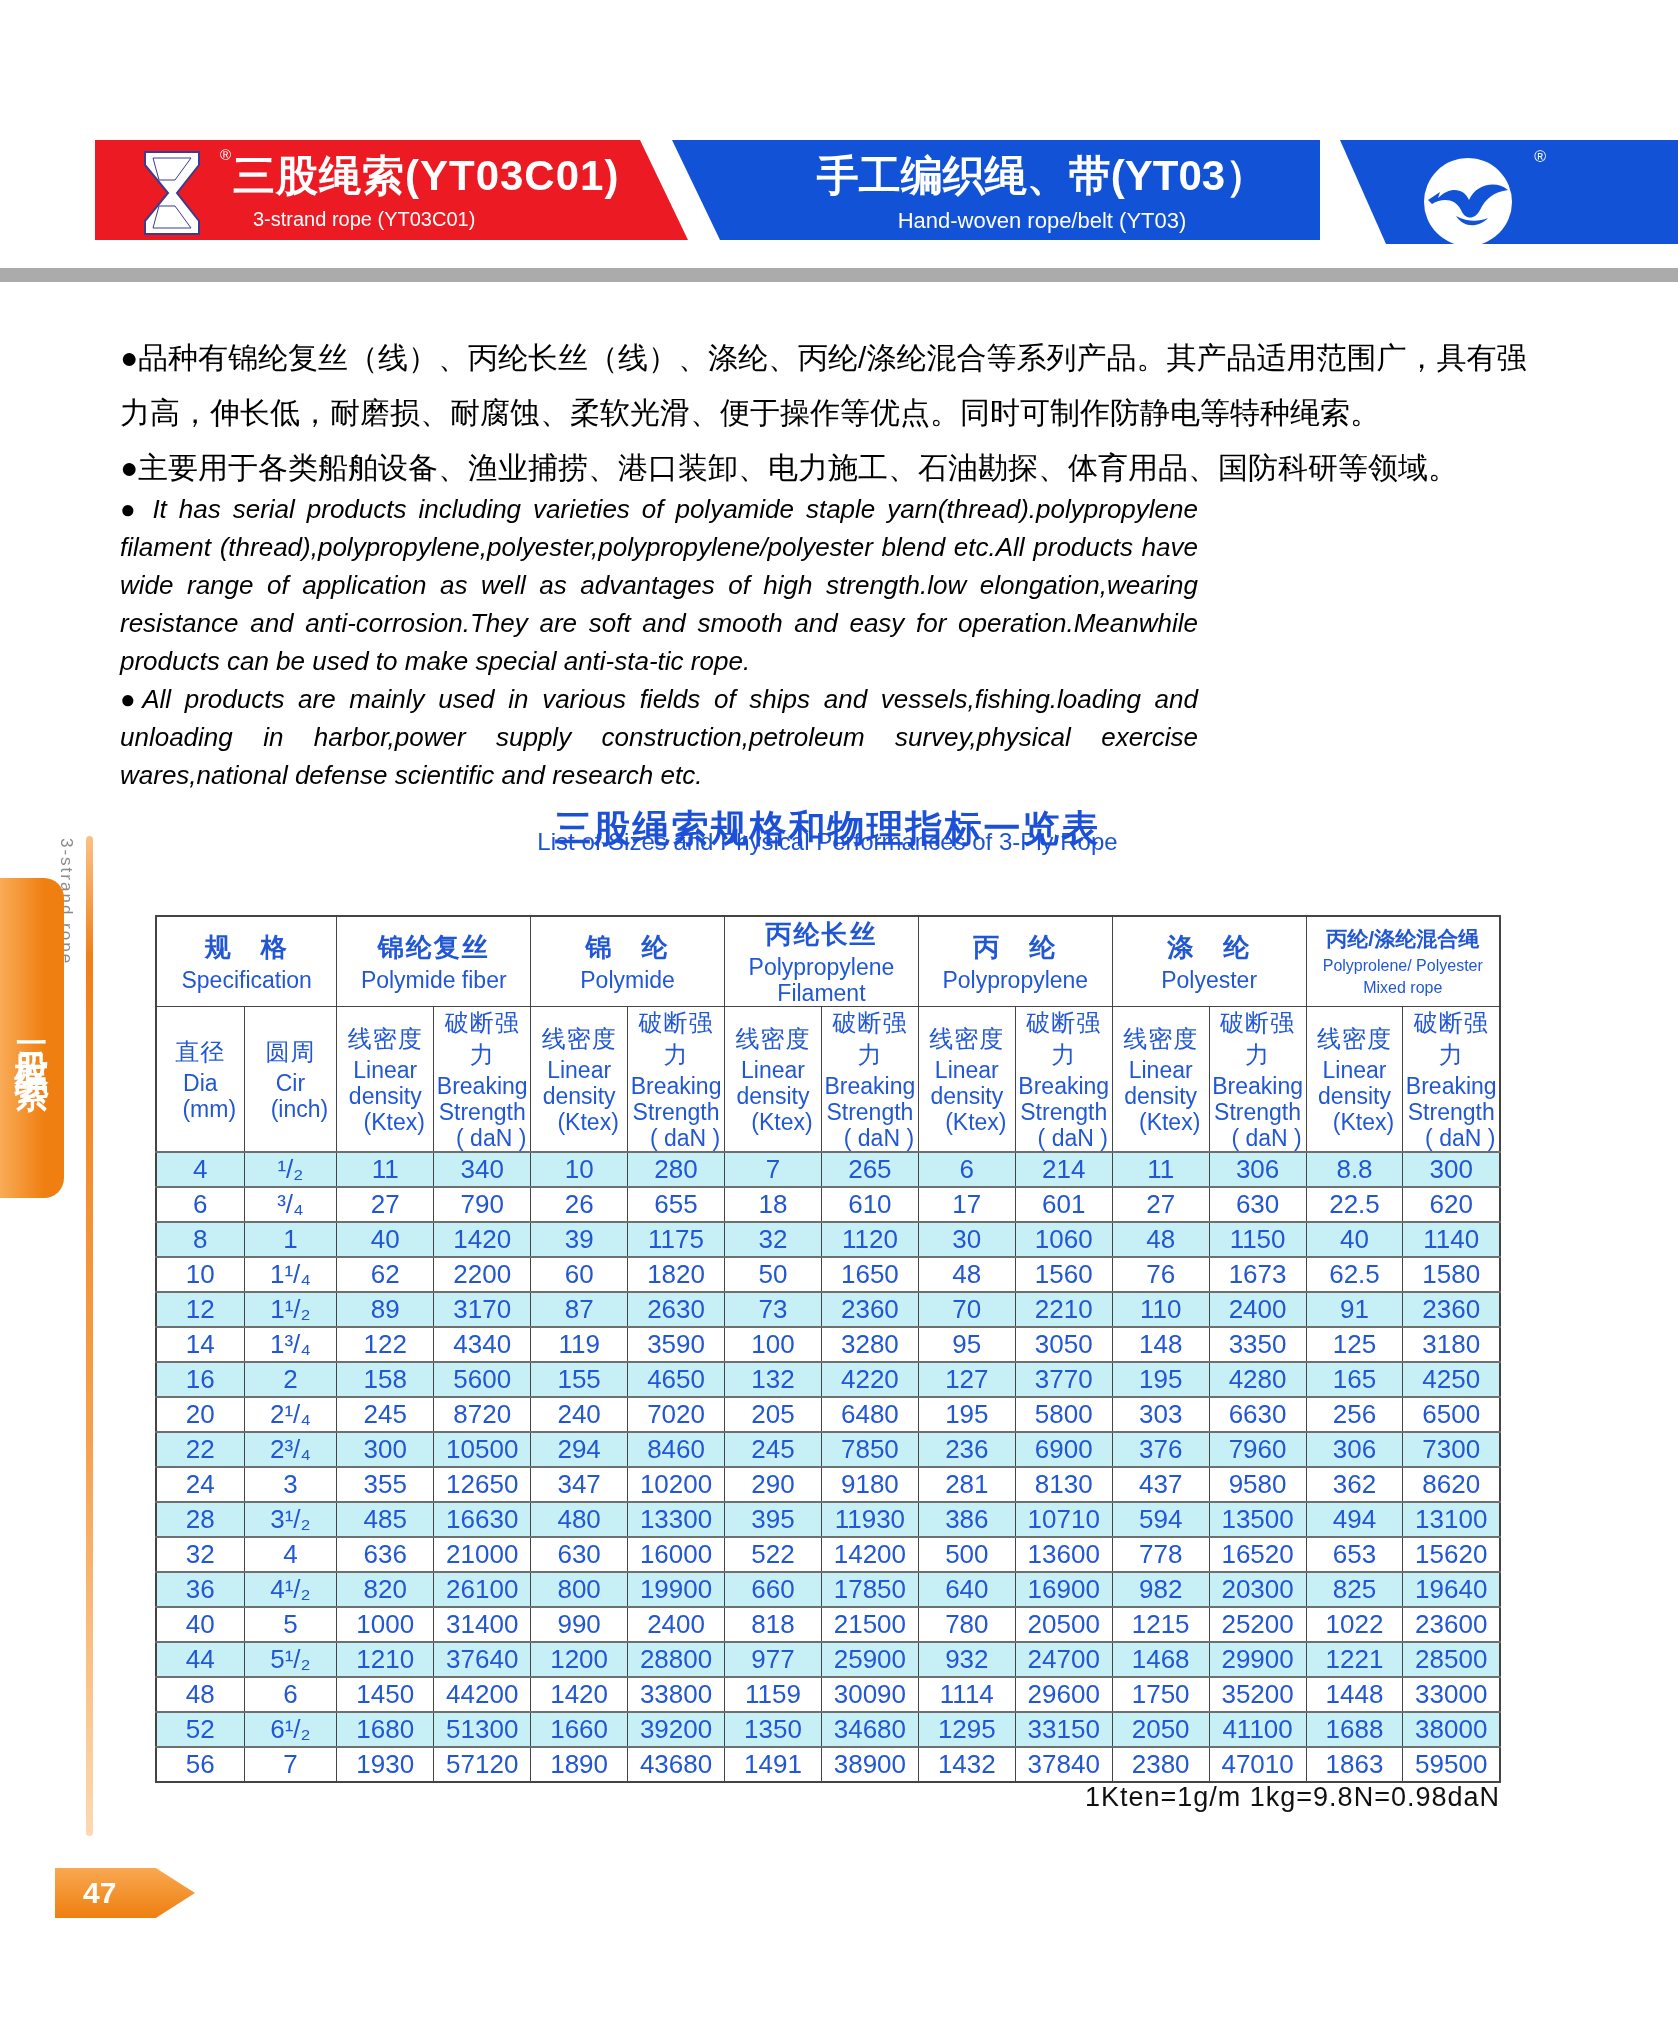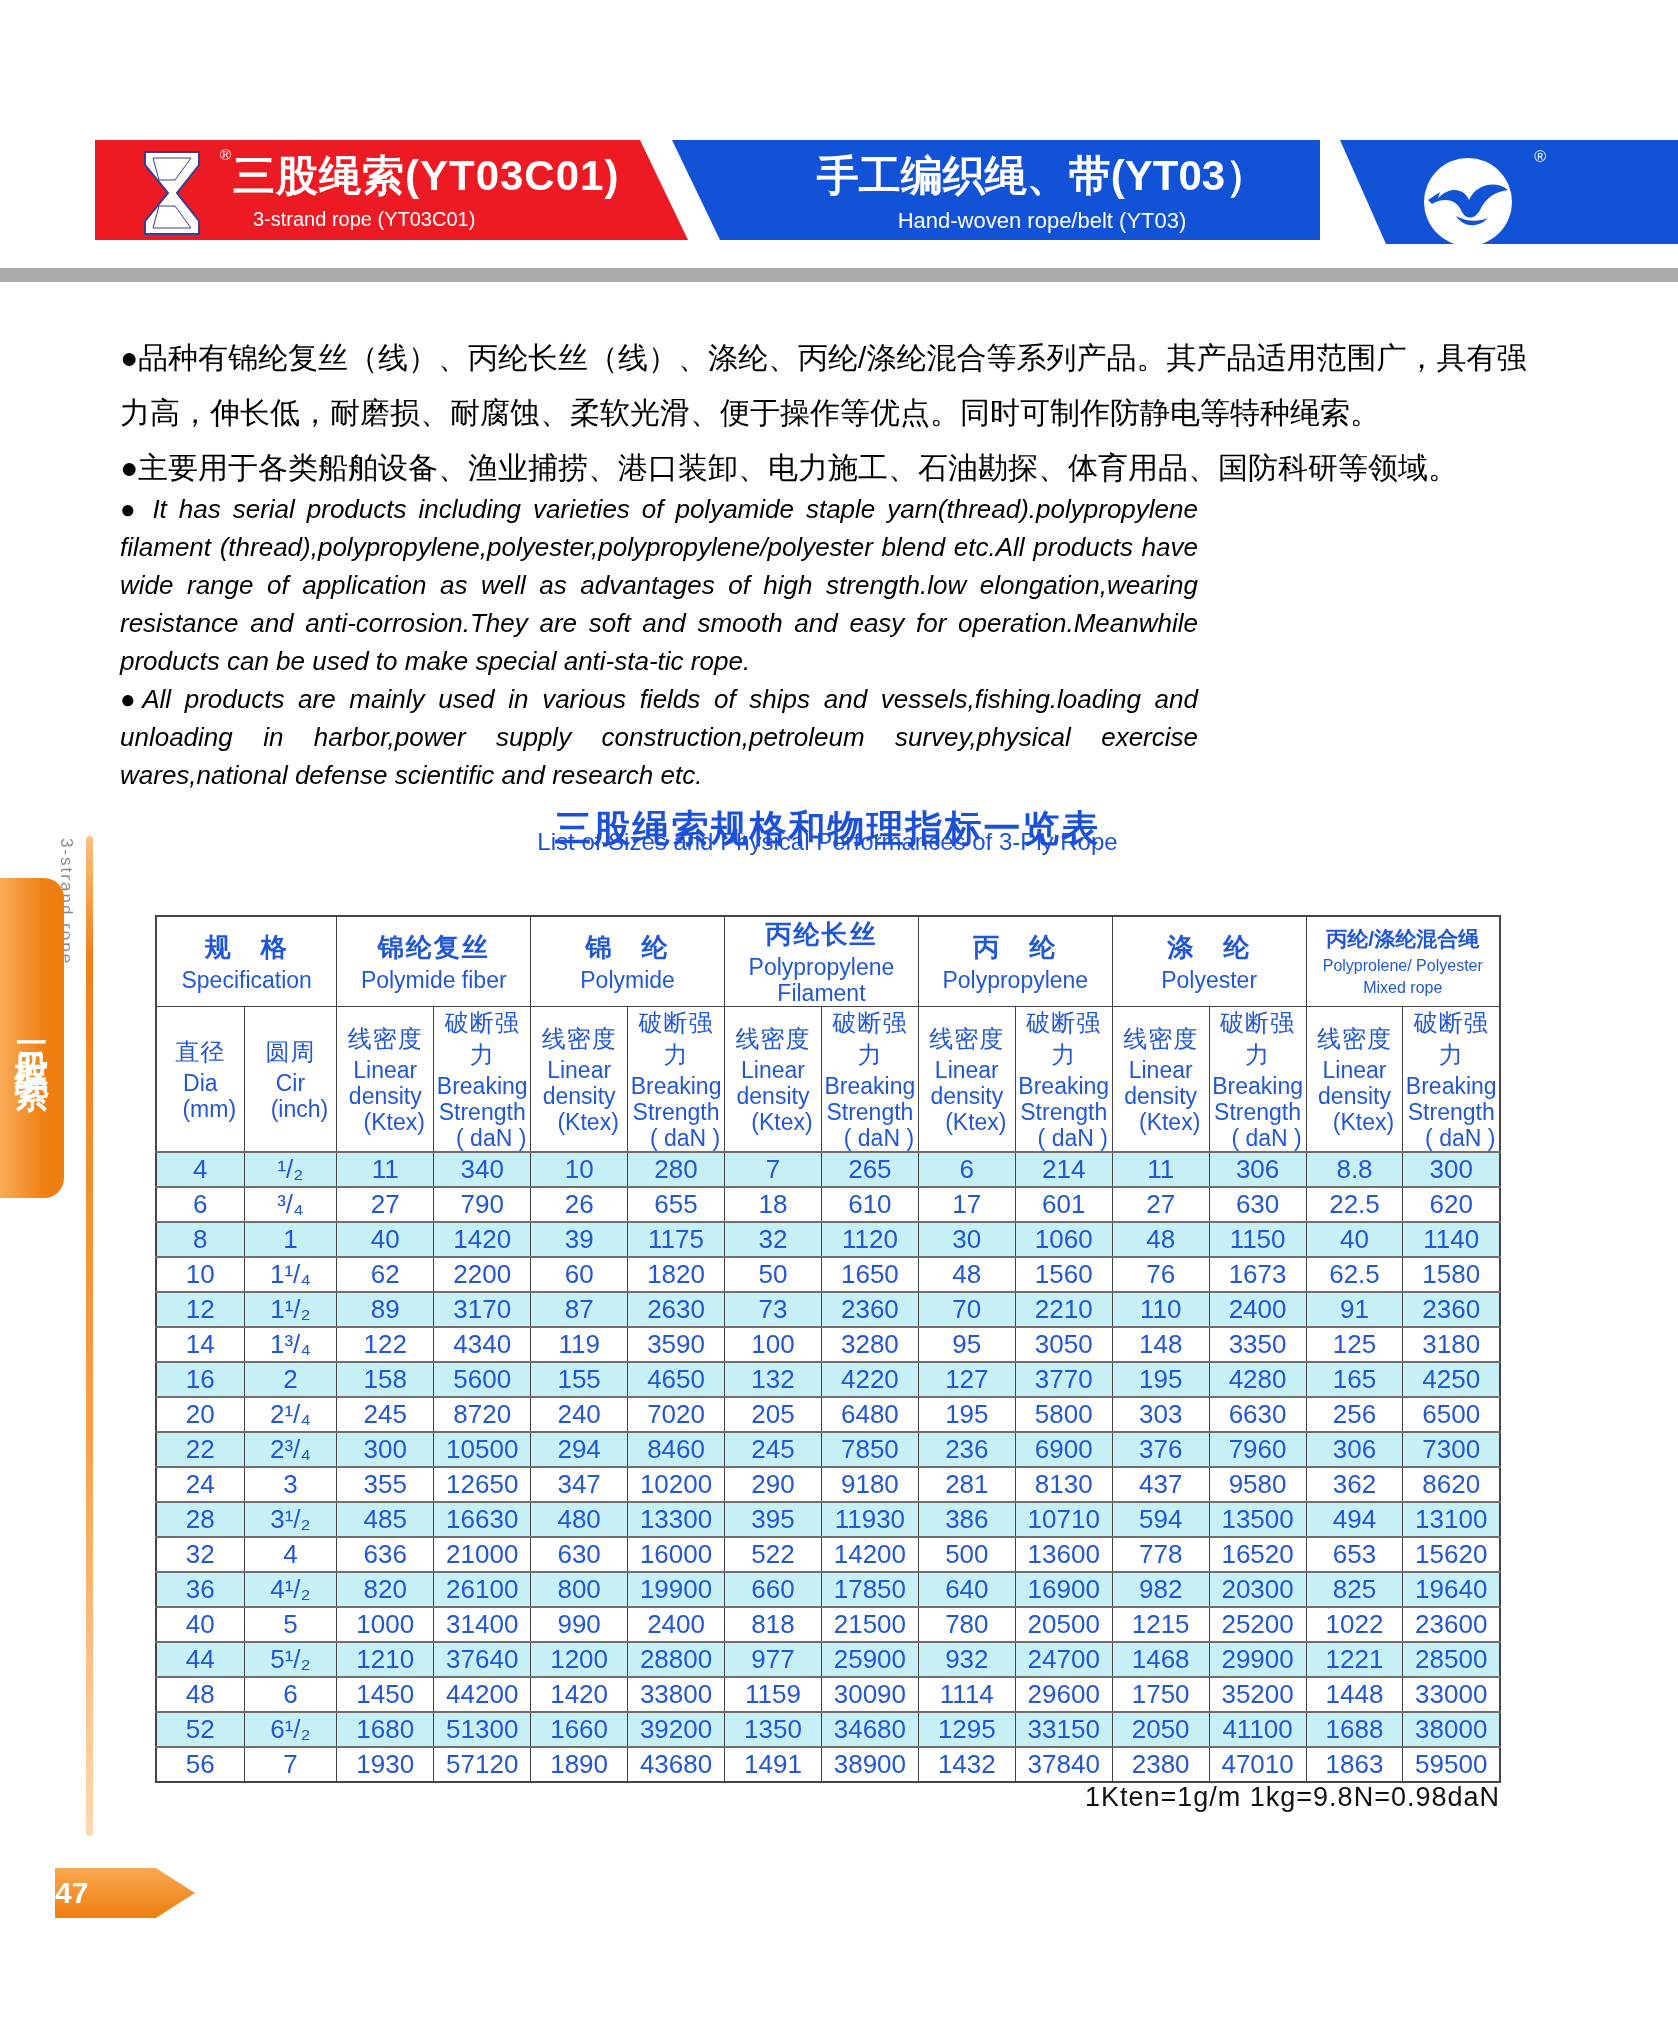--- a/index.html
+++ b/index.html
@@ -105,21 +105,21 @@
     writing-mode:vertical-rl; color:#fff; font-size:34px; font-weight:bold;
     letter-spacing:12px; line-height:64px;
   }
 
   .page-badge {
     position:absolute; left:55px; top:1868px; width:140px; height:50px;
     background:linear-gradient(180deg,#f9a851,#ee7f10);
     clip-path:polygon(0 0, 72% 0, 100% 50%, 72% 100%, 0 100%);
     display:flex; align-items:center;
   }
-  .page-badge span { color:#fff; font-size:30px; font-weight:bold; }
+  .page-badge span { color:#fff; font-size:30px; font-weight:bold; margin-left:28px; }
 </style>
 </head>
 <body>
 
 <div class="banner-red">
   <div class="brand-left">
     <svg width="78" height="86" viewBox="0 0 78 86">
       <path d="M8 2 H62 V15 L40 43 L62 71 V84 H8 V71 L31 43 L8 15 Z" fill="#ffffff" stroke="#3b3b8f" stroke-width="2"></path>
       <path d="M16 8 H54 L38 30 L22 30 Z" fill="none" stroke="#3b3b8f" stroke-width="1"></path>
       <path d="M16 78 H54 L38 56 L22 56 Z" fill="none" stroke="#3b3b8f" stroke-width="1"></path>

